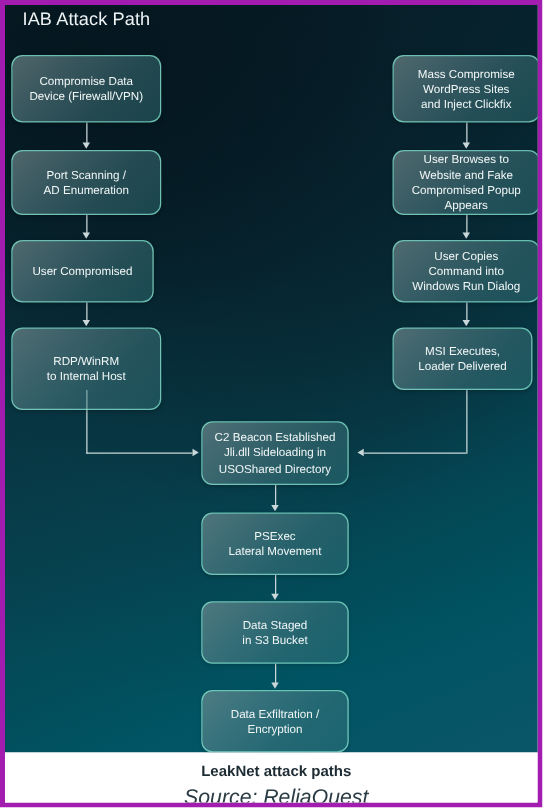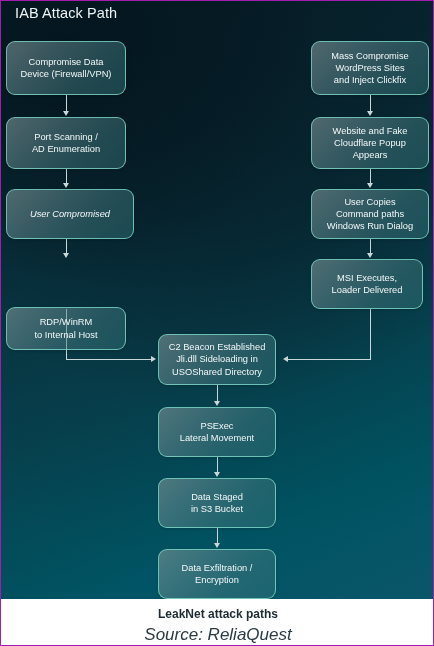--- a/index.html
+++ b/index.html
@@ -9,21 +9,21 @@
     background: #ffffff;
   }
   body {
     font-family: "Liberation Sans", sans-serif;
   }
   #figure {
     position: relative;
     width: 434px;
     height: 646px;
     box-sizing: border-box;
-    border: 1px solid #a21caf;
+    border: 4px solid #a21caf;
     background: #ffffff;
     overflow: hidden;
   }
   
   #canvas {
     position: absolute;
     left: 0;
     top: 0;
     width: 434px;
     height: 598px;
@@ -145,29 +145,29 @@
 
     <div class="node" style="left:5px; top:116px; width:120px; height:52px;">
       <div>
         <span>Port Scanning /</span>
         <span>AD Enumeration</span>
       </div>
     </div>
     <div class="conn conn-v" style="left:65px; top:168px; height:15px;"></div>
     <div class="arrow arrow-down" style="left:61.5px; top:182px;"></div>
 
-    <div class="node" style="left:5px; top:188px; width:128px; height:50px;font-style:italic;">
+    <div class="node" style="left:5px; top:188px; width:114px; height:50px;">
       <div>
         <span>User Compromised</span>
       </div>
     </div>
     <div class="conn conn-v" style="left:65px; top:238px; height:15px;"></div>
     <div class="arrow arrow-down" style="left:61.5px; top:252px;"></div>
 
-    <div class="node" style="left:5px; top:258px; width:120px; height:43px;margin-top:48px;">
+    <div class="node" style="left:5px; top:258px; width:120px; height:66px;">
       <div>
         <span>RDP/WinRM</span>
         <span>to Internal Host</span>
       </div>
     </div>
 
     <div class="conn conn-v" style="left:65px; top:308px; height:51px;"></div>
     <div class="conn conn-h" style="left:65px; top:358px; width:85px;"></div>
     <div class="arrow arrow-right" style="left:150px; top:355px;"></div>
 
@@ -176,31 +176,32 @@
         <span>Mass Compromise</span>
         <span>WordPress Sites</span>
         <span>and Inject Clickfix</span>
       </div>
     </div>
     <div class="conn conn-v" style="left:369px; top:94px; height:17px;"></div>
     <div class="arrow arrow-down" style="left:365.5px; top:110px;"></div>
 
     <div class="node" style="left:310px; top:116px; width:118px; height:52px;">
       <div>
+        <span>User Browses to</span>
         <span>Website and Fake</span>
-        <span>Cloudflare Popup Appears</span>
+        <span>Compromised Popup Appears</span>
       </div>
     </div>
     <div class="conn conn-v" style="left:369px; top:168px; height:15px;"></div>
     <div class="arrow arrow-down" style="left:365.5px; top:182px;"></div>
 
     <div class="node" style="left:310px; top:188px; width:118px; height:50px;">
       <div>
         <span>User Copies</span>
-        <span>Command paths</span>
+        <span>Command into</span>
         <span>Windows Run Dialog</span>
       </div>
     </div>
     <div class="conn conn-v" style="left:369px; top:238px; height:15px;"></div>
     <div class="arrow arrow-down" style="left:365.5px; top:252px;"></div>
 
     <div class="node" style="left:310px; top:258px; width:112px; height:50px;">
       <div>
         <span>MSI Executes,</span>
         <span>Loader Delivered</span>

